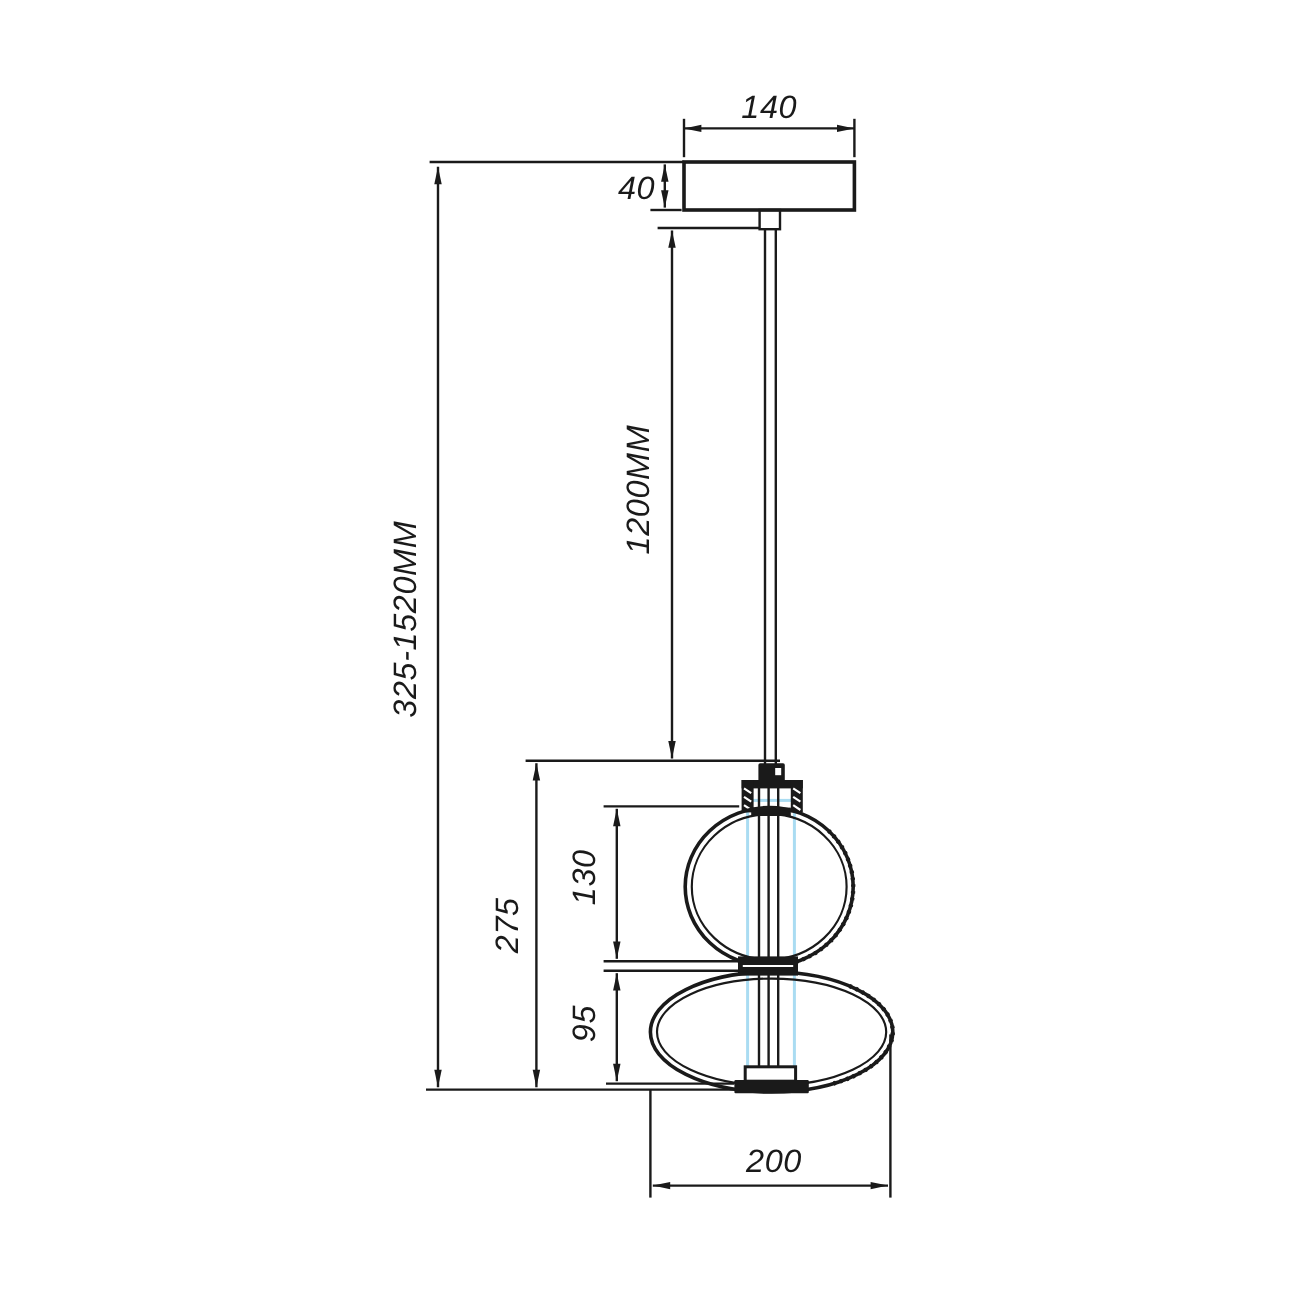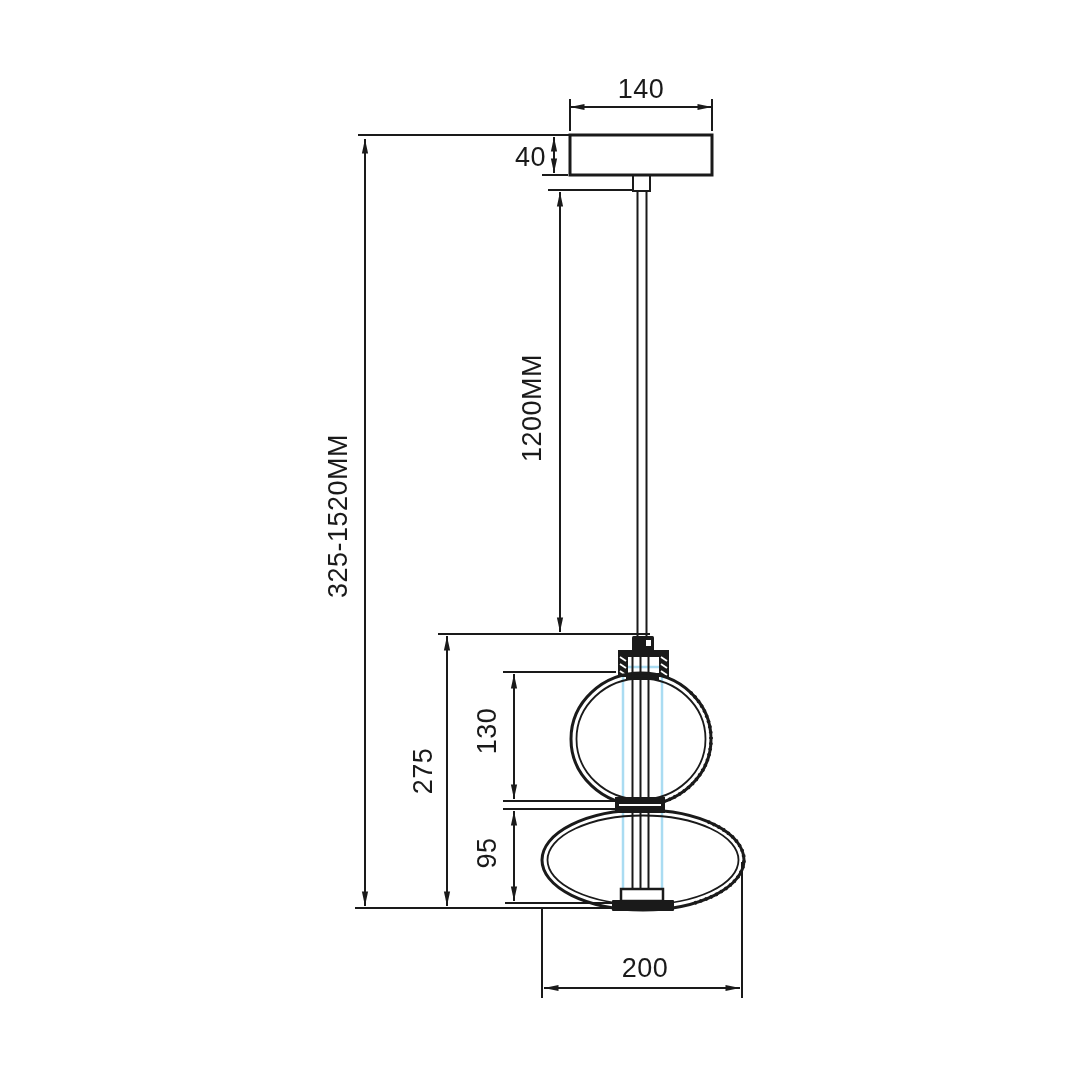--- a/index.html
+++ b/index.html
@@ -7,20 +7,21 @@
     padding: 0;
     background: #ffffff;
     font-family: "Liberation Sans", sans-serif;
   }
   .canvas {
     position: relative;
     width: 974px;
     height: 1080px;
     background: #ffffff;
     overflow: hidden;
+    font-style: italic;
   }
   svg text {
     font-family: "Liberation Sans", sans-serif;
     font-size: 27px;
     fill: #1a1a1a;
     letter-spacing: 0.5px;
   }
   .thin  { stroke: #1a1a1a; stroke-width: 2;   fill: none; }
   .outl  { stroke: #1a1a1a; stroke-width: 3;   fill: none; }
   .inl   { stroke: #1a1a1a; stroke-width: 1.8; fill: none; }

